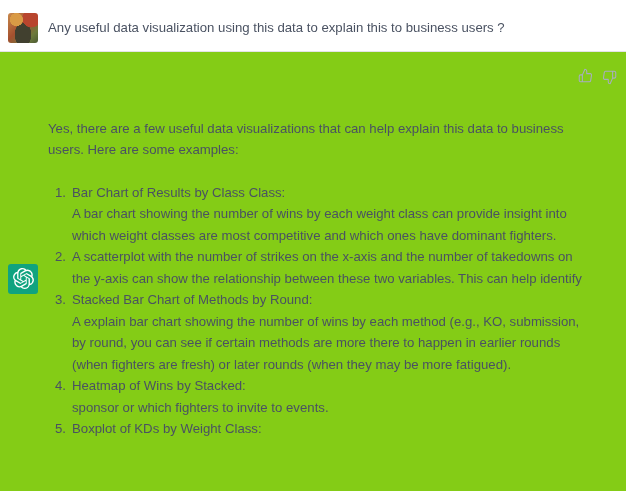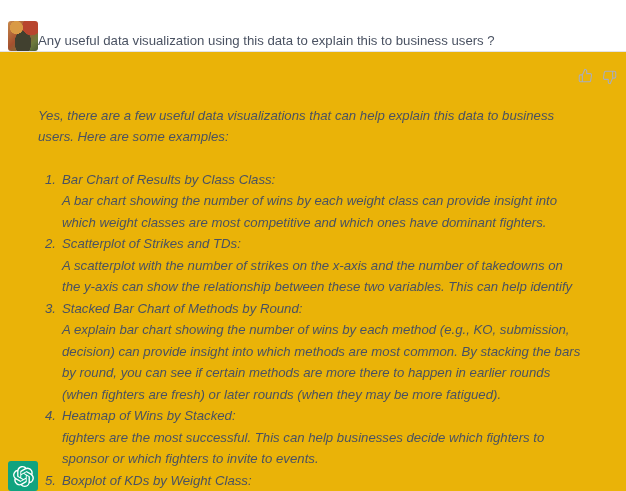--- a/index.html
+++ b/index.html
@@ -6,36 +6,36 @@
   body {
     width: 626px; height: 491px; overflow: hidden;
     background: #ffffff;
     font-family: "Liberation Sans", "DejaVu Sans", sans-serif;
     color: #4a5262;
   }
   .page { position: relative; width: 626px; height: 491px; overflow: hidden; }
 
   .msg-row {
     display: flex;
-    align-items: flex-end;
+    align-items: center;
+    gap: 10px;
     box-sizing: border-box;
     padding-left: 8px;
   }
   .msg-row.user {
     background: #ffffff;
     height: 52px;
     padding-top: 4px;
     border-bottom: 1px solid #e3e3e7;
   }
   .msg-row.assistant {
     position: relative;
-    background: #eab308;
+    background: #84cc16;
     height: 439px;
     padding-top: 14px;
-    font-style: italic;
   }
 
   .avatar {
     flex: 0 0 30px;
     width: 30px; height: 30px;
     border-radius: 3px;
     overflow: hidden;
   }
   .avatar.user-photo {
     background:
@@ -110,36 +110,33 @@
 
       <ol class="viz-list">
         <li>
           <span class="num">1.</span>
           <div class="line">Bar Chart of Results by Class Class:</div>
           <div class="line">A bar chart showing the number of wins by each weight class can provide insight into</div>
           <div class="line">which weight classes are most competitive and which ones have dominant fighters.</div>
         </li>
         <li>
           <span class="num">2.</span>
-          <div class="line">Scatterplot of Strikes and TDs:</div>
           <div class="line">A scatterplot with the number of strikes on the x-axis and the number of takedowns on</div>
           <div class="line">the y-axis can show the relationship between these two variables. This can help identify</div>
         </li>
         <li>
           <span class="num">3.</span>
           <div class="line">Stacked Bar Chart of Methods by Round:</div>
           <div class="line">A explain bar chart showing the number of wins by each method (e.g., KO, submission,</div>
-          <div class="line">decision) can provide insight into which methods are most common. By stacking the bars</div>
           <div class="line">by round, you can see if certain methods are more there to happen in earlier rounds</div>
           <div class="line">(when fighters are fresh) or later rounds (when they may be more fatigued).</div>
         </li>
         <li>
           <span class="num">4.</span>
           <div class="line">Heatmap of Wins by Stacked:</div>
-          <div class="line">fighters are the most successful. This can help businesses decide which fighters to</div>
           <div class="line">sponsor or which fighters to invite to events.</div>
         </li>
         <li>
           <span class="num">5.</span>
           <div class="line">Boxplot of KDs by Weight Class:</div>
         </li>
       </ol>
     </div>
 
     <div class="feedback">

